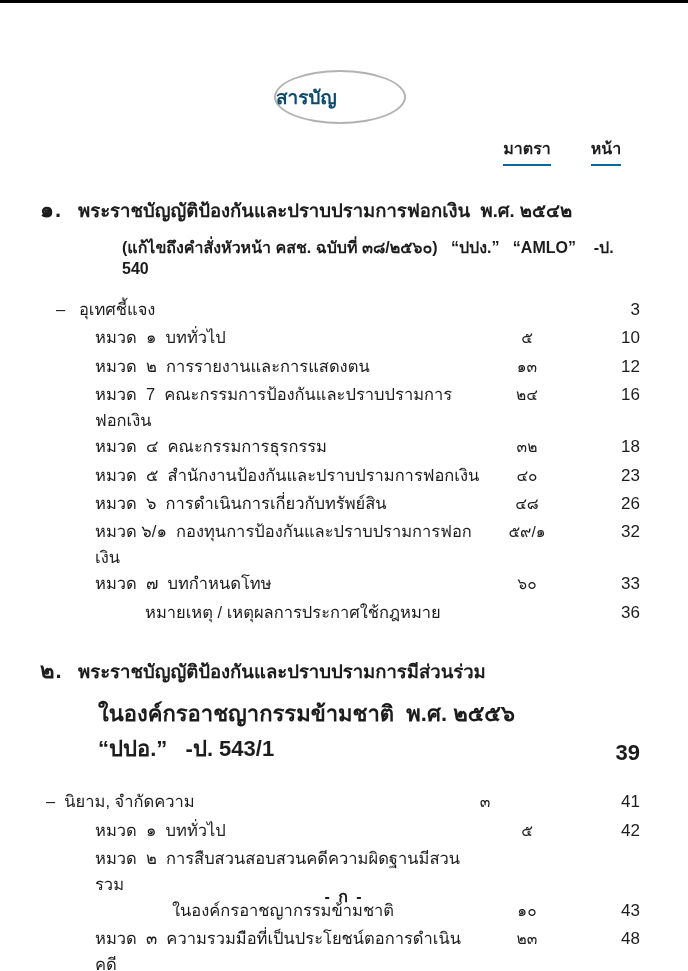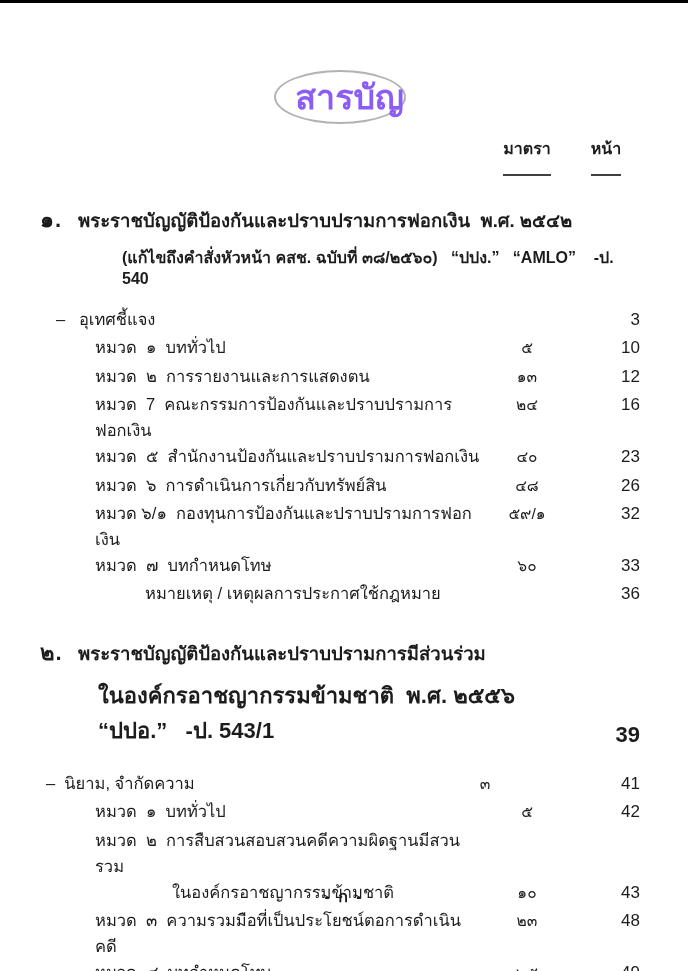--- a/index.html
+++ b/index.html
@@ -7,30 +7,30 @@
     width:688px;height:971px;background:#ffffff;overflow:hidden;
     font-family:"Liberation Sans","DejaVu Sans",sans-serif;
     color:#1c1c1c;position:relative;
   }
   .scan-edge{position:absolute;top:0;left:0;width:688px;height:3px;background:#000;}
   .page{padding:28px 48px 0 40px;}
   
   .oval-wrap{display:flex;justify-content:center;margin-top:42px;}
   .oval{
     border:2px solid #b2b2b2;border-radius:50%;
-    width:128px;height:50px;display:flex;align-items:center;justify-content:flex-end;
-    font-size:34px;font-weight:bold;color:#8b5cf6;
+    width:128px;height:50px;display:flex;align-items:center;justify-content:flex-start;
+    font-size:19px;font-weight:bold;color:#0c4a6e;
   }
   
   .toc-header{display:flex;margin-top:12px;font-weight:bold;font-size:16px;}
   .toc-header .lbl{flex:1;}
   .hcell{display:flex;justify-content:center;}
   .hcell.sec{width:90px;}
   .hcell.pg{width:68px;}
-  .hcell span{border-bottom:2px solid #404040;padding-bottom:13px;}
+  .hcell span{border-bottom:2px solid #0369a1;padding-bottom:3px;}
   
   .sec-head{display:flex;align-items:baseline;margin-top:26px;}
   .sec-head .num{font-size:22px;font-weight:bold;width:38px;flex:none;letter-spacing:1px;}
   .sec-head .ttl{font-size:18.5px;font-weight:bold;white-space:pre-wrap;}
   .sec-sub{display:flex;align-items:flex-end;font-size:16px;font-weight:bold;margin-top:8px;}
   .sec-sub .lbl{white-space:pre-wrap;}
   .sub1{padding-left:82px;}
   .sub2{padding-left:58px;}
   .sec-sub .pg{margin-left:auto;font-size:22px;text-align:right;width:68px;flex:none;}
   
@@ -93,20 +93,25 @@
       <span class="lbl">หมวด  ๒  การรายงานและการแสดงตน</span>
       <span class="secv">๑๓</span>
       <span class="pg">12</span>
     </div>
     <div class="row r-ch">
       <span class="lbl">หมวด  7  คณะกรรมการป้องกันและปราบปรามการฟอกเงิน</span>
       <span class="secv">๒๔</span>
       <span class="pg">16</span>
     </div>
     <div class="row r-ch">
+      <span class="lbl">หมวด  ๔  คณะกรรมการธุรกรรม</span>
+      <span class="secv">๓๒</span>
+      <span class="pg">18</span>
+    </div>
+    <div class="row r-ch">
       <span class="lbl">หมวด  ๕  สำนักงานป้องกันและปราบปรามการฟอกเงิน</span>
       <span class="secv">๔๐</span>
       <span class="pg">23</span>
     </div>
     <div class="row r-ch">
       <span class="lbl">หมวด  ๖  การดำเนินการเกี่ยวกับทรัพย์สิน</span>
       <span class="secv">๔๘</span>
       <span class="pg">26</span>
     </div>
     <div class="row r-ch">

